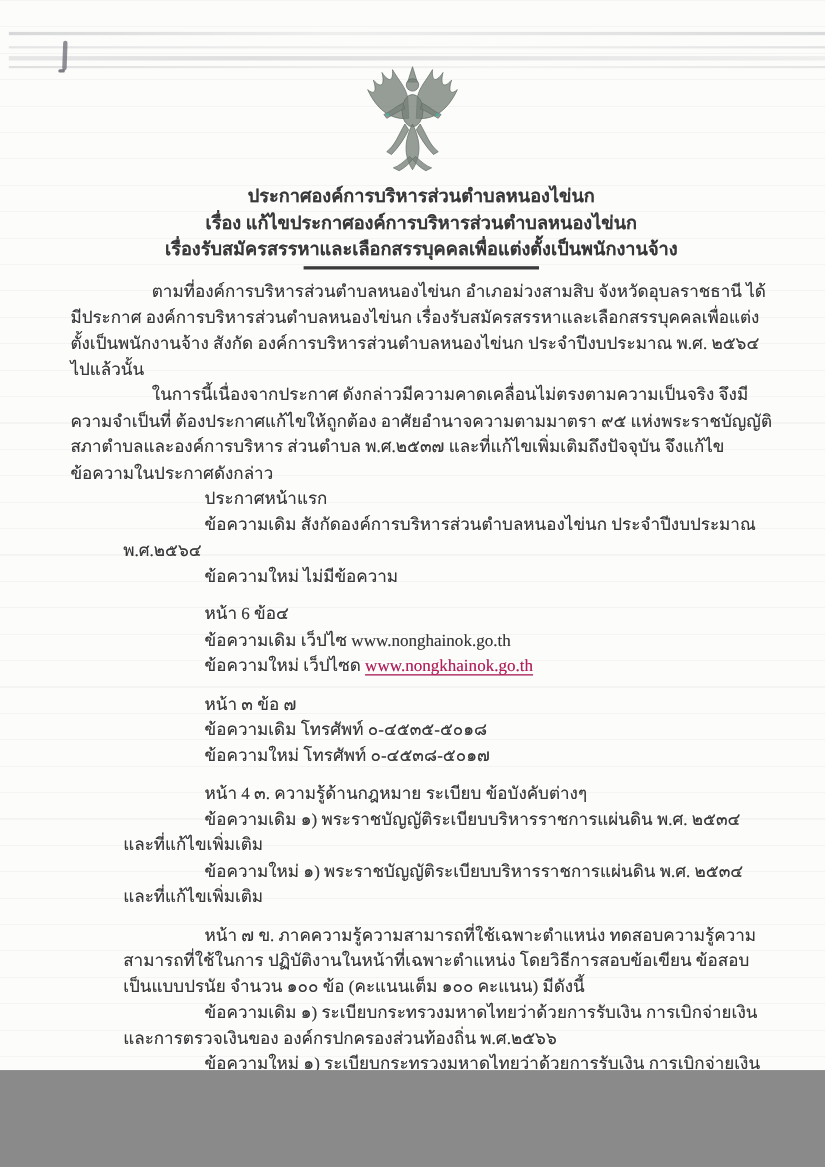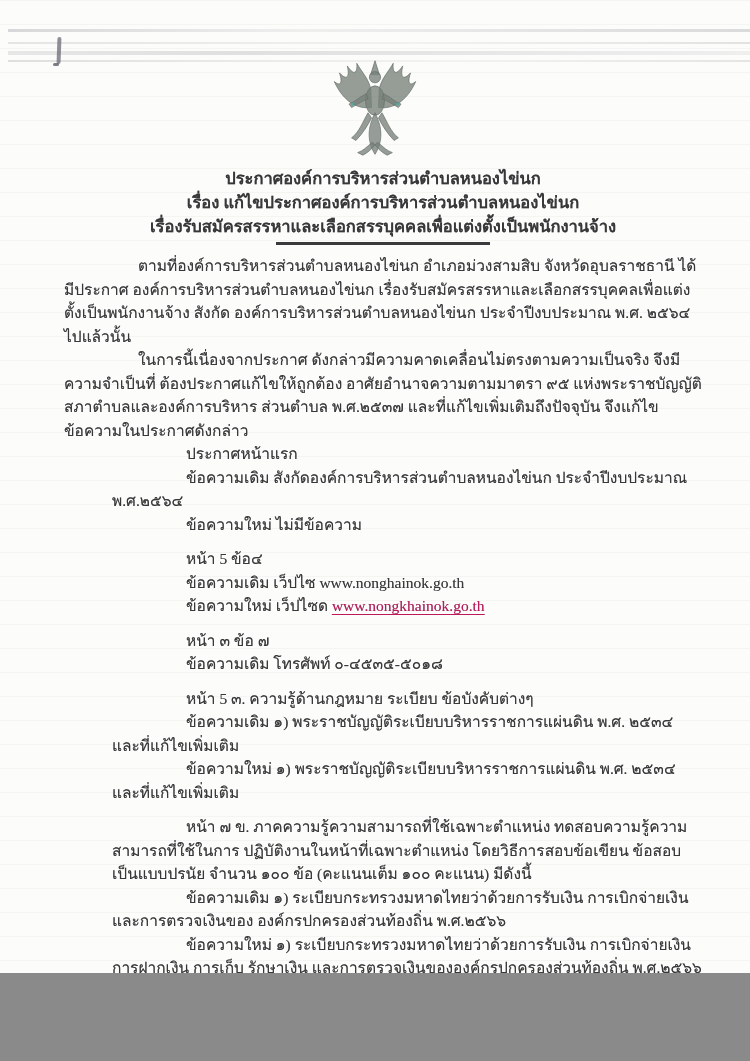--- a/index.html
+++ b/index.html
@@ -118,32 +118,33 @@
     <p class="ln para">ตามที่องค์การบริหารส่วนตำบลหนองไข่นก อำเภอม่วงสามสิบ จังหวัดอุบลราชธานี ได้มีประกาศ องค์การบริหารส่วนตำบลหนองไข่นก เรื่องรับสมัครสรรหาและเลือกสรรบุคคลเพื่อแต่งตั้งเป็นพนักงานจ้าง สังกัด องค์การบริหารส่วนตำบลหนองไข่นก ประจำปีงบประมาณ พ.ศ. ๒๕๖๔ ไปแล้วนั้น</p>
     <p class="ln para">ในการนี้เนื่องจากประกาศ ดังกล่าวมีความคาดเคลื่อนไม่ตรงตามความเป็นจริง จึงมีความจำเป็นที่ ต้องประกาศแก้ไขให้ถูกต้อง อาศัยอำนาจความตามมาตรา ๙๕ แห่งพระราชบัญญัติสภาตำบลและองค์การบริหาร ส่วนตำบล พ.ศ.๒๕๓๗ และที่แก้ไขเพิ่มเติมถึงปัจจุบัน จึงแก้ไขข้อความในประกาศดังกล่าว</p>
 
     <div class="sect">
       <p class="ln">ประกาศหน้าแรก</p>
       <p class="ln">ข้อความเดิม สังกัดองค์การบริหารส่วนตำบลหนองไข่นก ประจำปีงบประมาณ พ.ศ.๒๕๖๔</p>
       <p class="ln">ข้อความใหม่ ไม่มีข้อความ</p>
     </div>
 
     <div class="sect">
-      <p class="ln">หน้า 5 ข้อ๔</p>
+      <p class="ln">หน้า 6 ข้อ๔</p>
       <p class="ln">ข้อความเดิม เว็ปไซ www.nonghainok.go.th</p>
       <p class="ln"><span>ข้อความใหม่ เว็ปไซด </span><span class="url">www.nongkhainok.go.th</span></p>
     </div>
 
     <div class="sect">
       <p class="ln">หน้า ๓ ข้อ ๗</p>
       <p class="ln">ข้อความเดิม โทรศัพท์ ๐-๔๕๓๕-๕๐๑๘</p>
+      <p class="ln">ข้อความใหม่ โทรศัพท์ ๐-๔๕๓๘-๕๐๑๗</p>
     </div>
 
     <div class="sect">
-      <p class="ln">หน้า 5  ๓. ความรู้ด้านกฎหมาย ระเบียบ ข้อบังคับต่างๆ</p>
+      <p class="ln">หน้า 4  ๓. ความรู้ด้านกฎหมาย ระเบียบ ข้อบังคับต่างๆ</p>
       <p class="ln">ข้อความเดิม ๑) พระราชบัญญัติระเบียบบริหารราชการแผ่นดิน พ.ศ. ๒๕๓๔ และที่แก้ไขเพิ่มเติม</p>
       <p class="ln">ข้อความใหม่ ๑) พระราชบัญญัติระเบียบบริหารราชการแผ่นดิน พ.ศ. ๒๕๓๔ และที่แก้ไขเพิ่มเติม</p>
     </div>
 
     <div class="sect">
       <p class="ln">หน้า ๗  ข. ภาคความรู้ความสามารถที่ใช้เฉพาะตำแหน่ง ทดสอบความรู้ความสามารถที่ใช้ในการ ปฏิบัติงานในหน้าที่เฉพาะตำแหน่ง โดยวิธีการสอบข้อเขียน ข้อสอบเป็นแบบปรนัย จำนวน ๑๐๐ ข้อ (คะแนนเต็ม ๑๐๐ คะแนน) มีดังนี้</p>
       <p class="ln">ข้อความเดิม ๑) ระเบียบกระทรวงมหาดไทยว่าด้วยการรับเงิน การเบิกจ่ายเงิน และการตรวจเงินของ องค์กรปกครองส่วนท้องถิ่น พ.ศ.๒๕๖๖</p>
       <p class="ln">ข้อความใหม่ ๑) ระเบียบกระทรวงมหาดไทยว่าด้วยการรับเงิน การเบิกจ่ายเงิน การฝากเงิน การเก็บ รักษาเงิน และการตรวจเงินขององค์กรปกครองส่วนท้องถิ่น พ.ศ.๒๕๖๖</p>
     </div>
 

